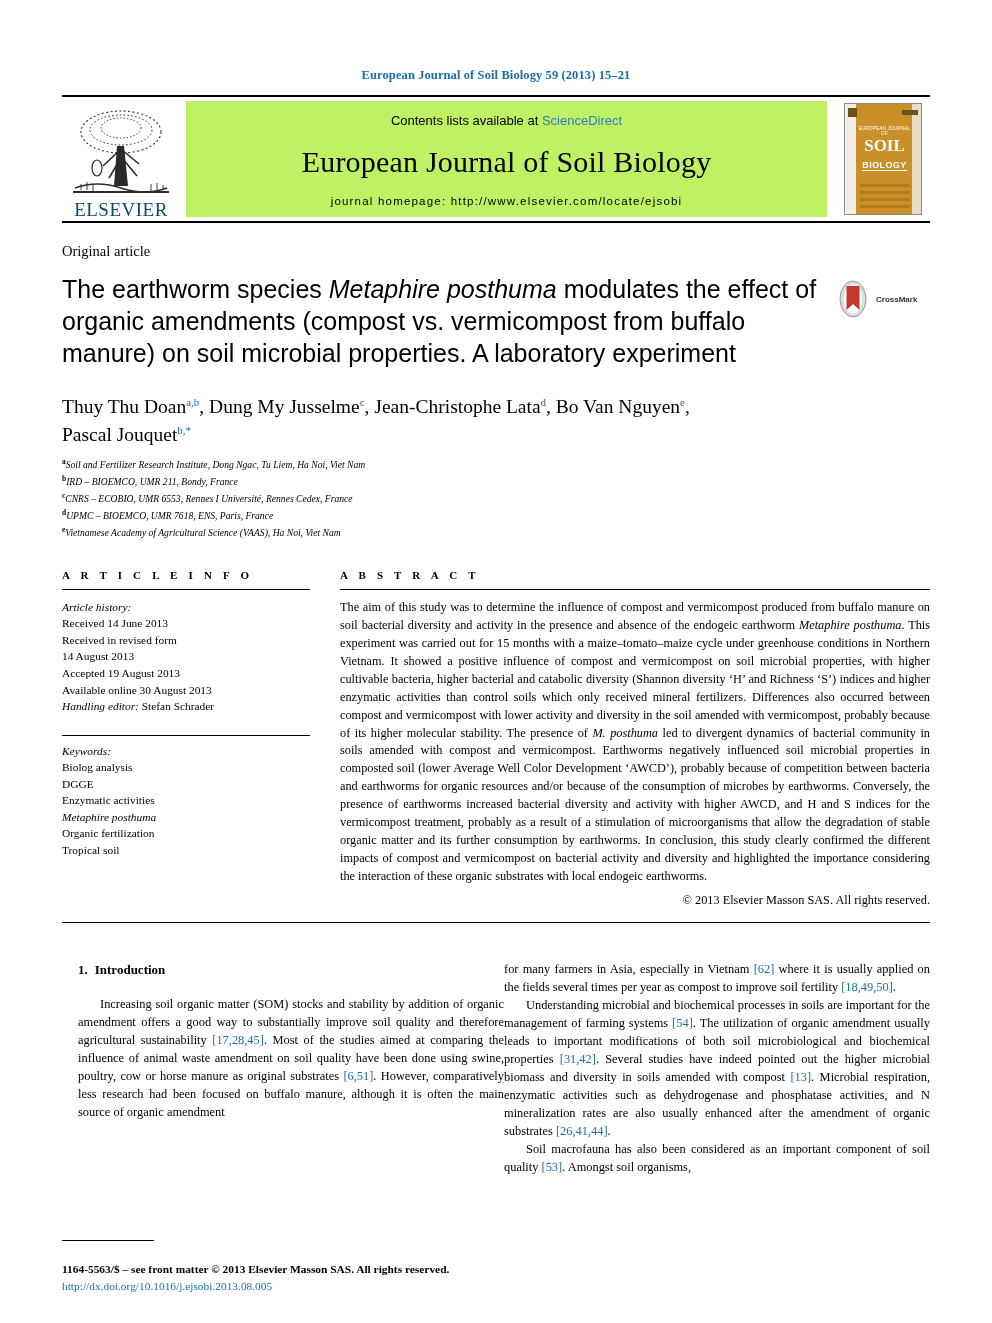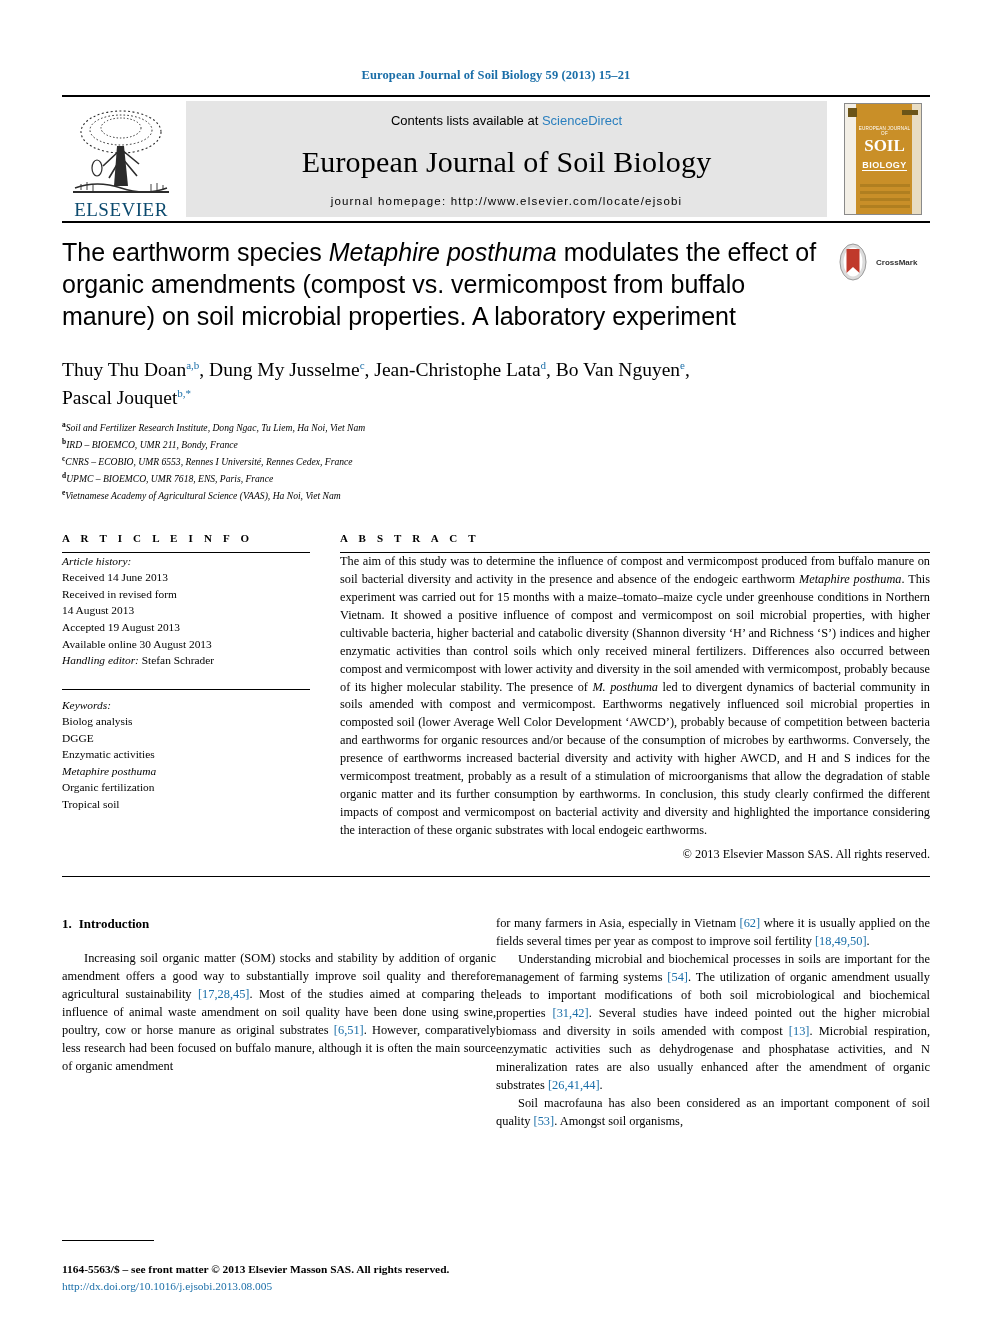--- a/index.html
+++ b/index.html
@@ -49,21 +49,21 @@
     font-family: "Liberation Serif", serif;
     font-size: 19px;
     letter-spacing: .5px;
     color: #0c4a6e;
     font-weight: normal;
     line-height: 1;
     margin-top: -2px;
   }
   .mast-center {
     flex: 1 1 auto;
-    background: #e5e5e5;
+    background: #bef264;
     display: flex;
     flex-direction: column;
     align-items: center;
     justify-content: space-between;
     padding: 12px 0 10px 0;
     margin: 4px 8px 4px 6px;
   }
   .contents-line { font-family: "Liberation Sans", sans-serif; font-size: 13px; }
   .contents-line .sd { color: #2a7fbe; }
   .journal-title {
@@ -143,34 +143,34 @@
   .affiliations sup { font-style: normal; font-weight: bold; font-size: 7.4px; vertical-align: super; }
 
   
   .info-abstract { display: flex; margin-top: 28px; gap: 30px; }
   .col-info { flex: 0 0 248px; }
   .col-abs  { flex: 1 1 auto; }
   .sec-head {
     font-family: "Liberation Serif", serif;
     font-size: 11px; font-weight: bold; letter-spacing: 4.2px;
   }
-  .rule { border-top: 1.6px solid #000; margin-top: 8px; padding-top: 0; }
+  .rule { border-top: 1.6px solid #000; margin-top: 8px; padding-top: 9px; }
   .info-body { font-size: 11.4px; line-height: 1.45; }
   .info-body i { font-style: italic; }
   .kw-block { margin-top: 20px; border-top: 1.6px solid #000; padding-top: 7px; font-size: 11.4px; line-height: 1.45; }
   .kw-block i { font-style: italic; }
   .abstract-body {
     font-size: 12.3px; line-height: 1.46; text-align: justify;
   }
   .abstract-body em { font-style: italic; }
   .copyright { text-align: right; margin-top: 7px; font-size: 12.3px; }
   .abs-bottom-rule { border-top: 1.9px solid #000; margin-top: 14px; }
 
   
-  .body-cols { display: flex; margin-top: 38px; }
+  .body-cols { display: flex; margin-top: 38px; margin-left: 16px; }
   .bcol { flex: 1 1 0; font-size: 12.4px; line-height: 1.45; text-align: justify; }
   .sec-title { font-weight: bold; font-size: 13px; margin-bottom: 16px; }
   .sec-title .num { margin-right: 7px; }
   .bcol p { margin: 0; text-indent: 22px; }
   .ref { color: #1a6ea8; }
   .link { color: #1a6ea8; text-decoration: none; }
 
   
   .footnote-area { position: absolute; left: 62px; bottom: 28px; width: 410px; }
   .fn-rule { border-top: 1px solid #000; width: 92px; margin-bottom: 5px; }
@@ -226,20 +226,21 @@
           <div class="c-small">EUROPEAN JOURNAL OF</div>
           <div class="c-soil">SOIL</div>
           <div class="c-bio">BIOLOGY</div>
         </div>
         <div class="c-bars"></div>
       </div>
     </div>
 
   </div>
 
+  <div class="article-type">Original article</div>
 
   <div class="title-row">
     <h1 class="paper-title"><span>The earthworm species </span><em>Metaphire posthuma</em><span> modulates the effect of organic amendments (compost vs. vermicompost from buffalo manure) on soil microbial properties. A laboratory experiment</span></h1>
     <div class="crossmark">
       <div class="cm-badge">
         <svg viewBox="0 0 38 38" width="38" height="38">
           <ellipse cx="19" cy="19" rx="13" ry="18" fill="#dcdcdc" stroke="#9a9a9a" stroke-width="1"></ellipse>
           <ellipse cx="19" cy="19" rx="9.5" ry="14.5" fill="#ffffff"></ellipse>
           <path d="M12.5 6 H25.5 V30 L19 24 L12.5 30 Z" fill="#c0392b"></path>
         </svg>

